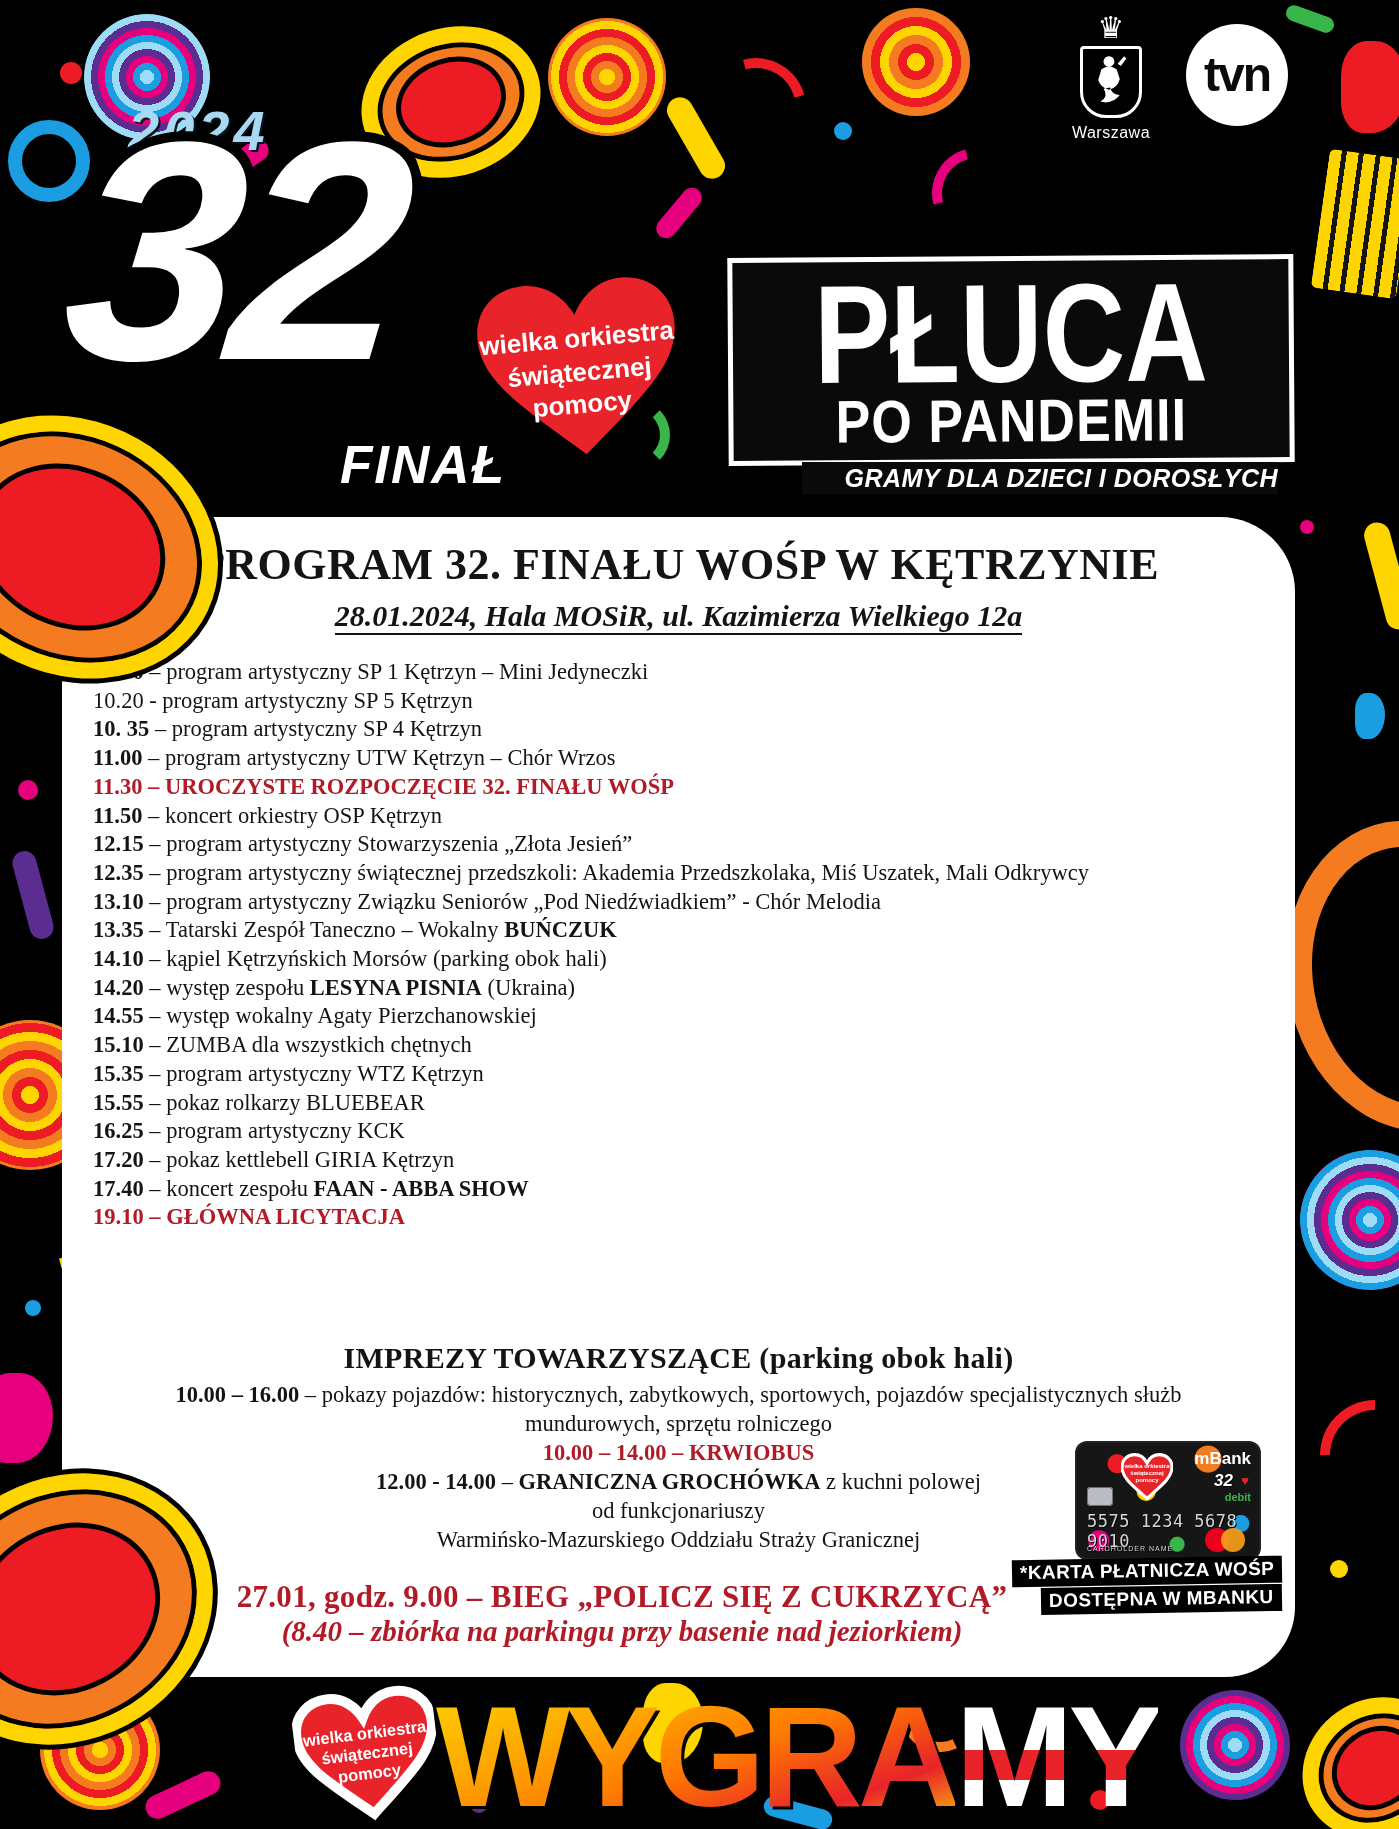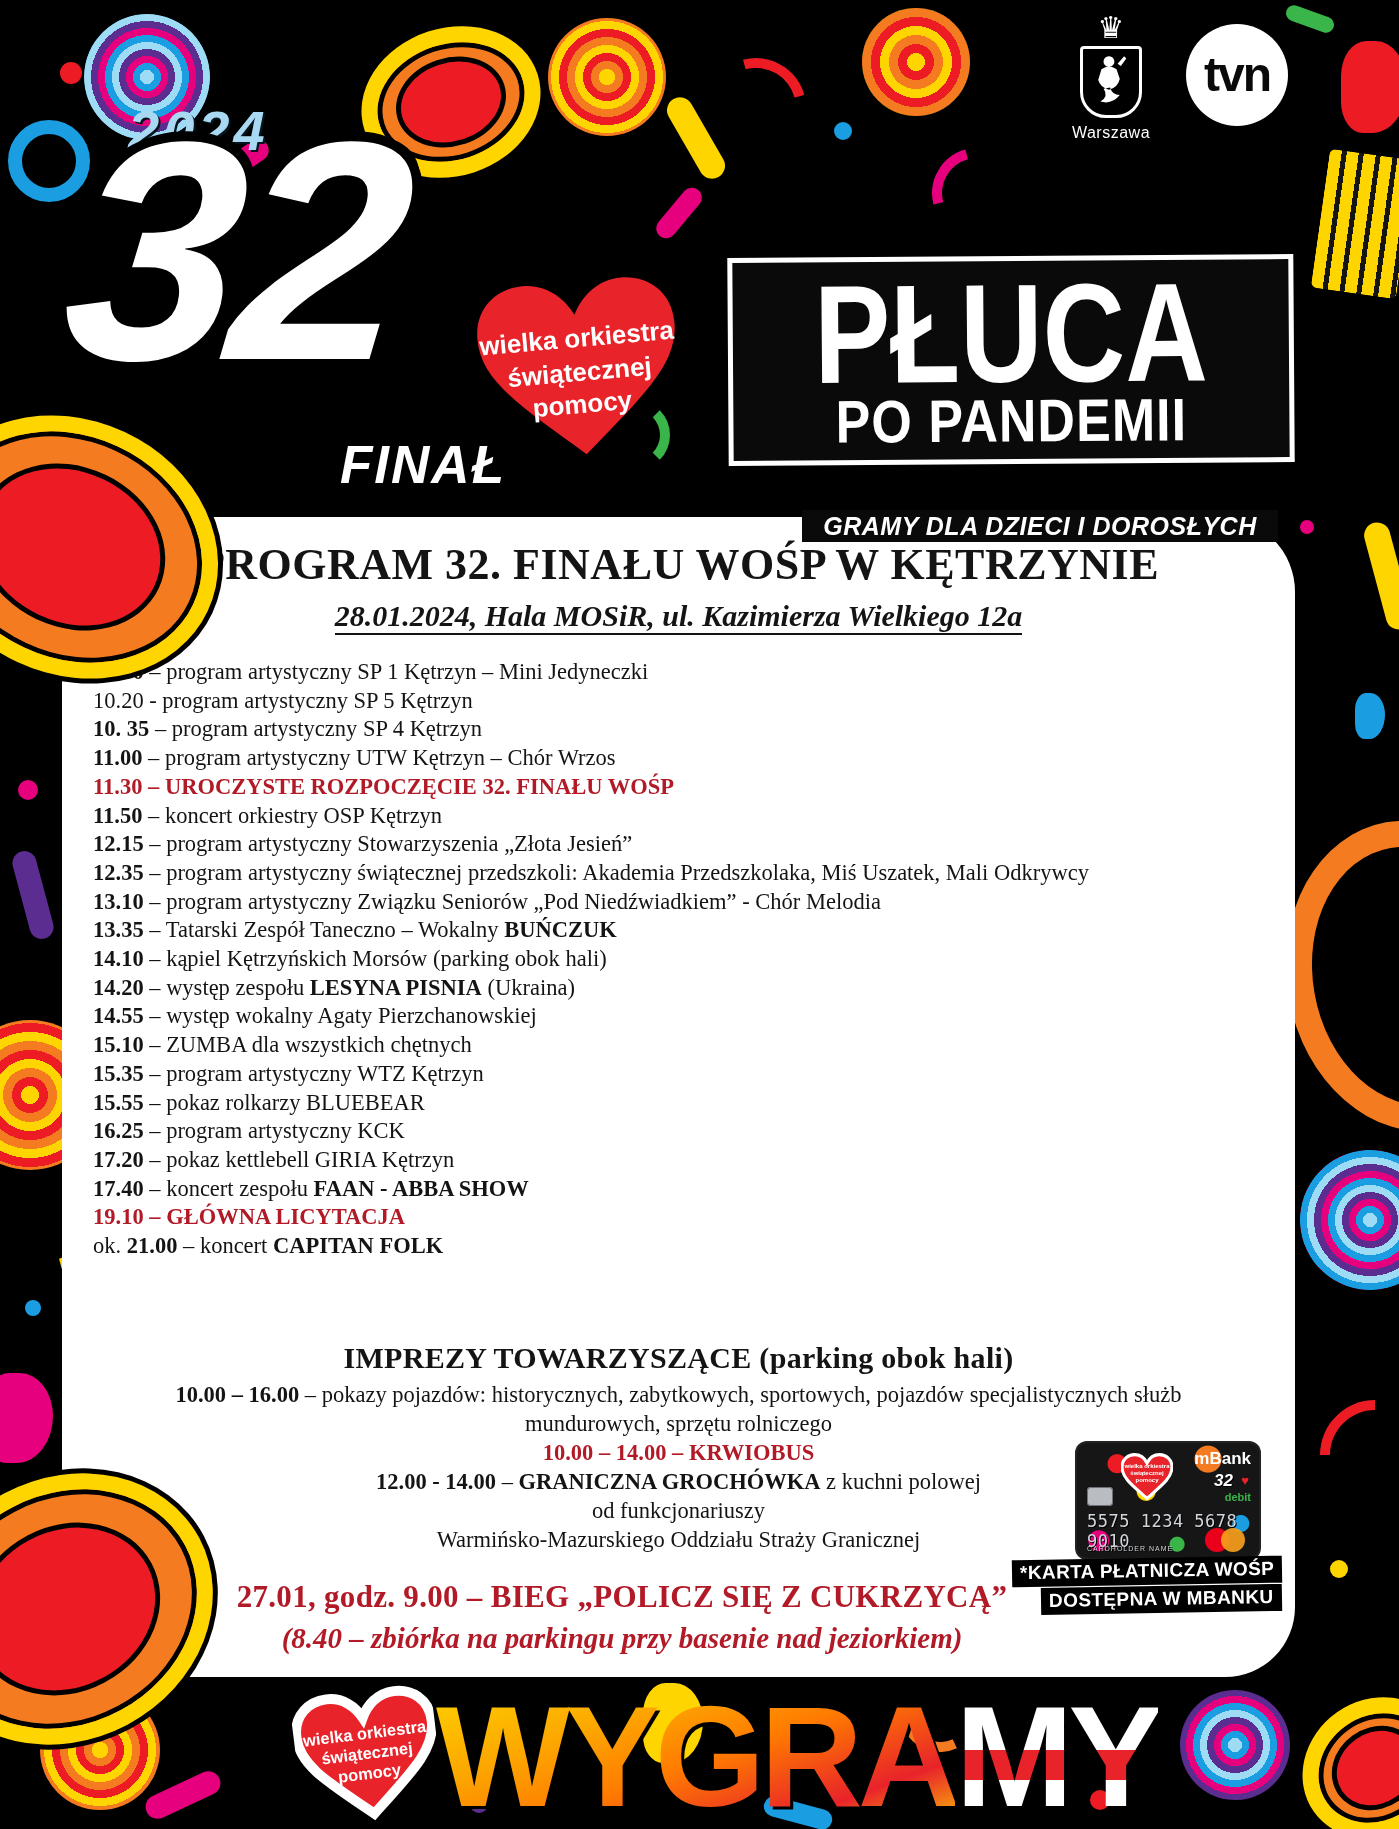--- a/index.html
+++ b/index.html
@@ -37,21 +37,21 @@
   .hdr-heart .htxt{top:56px;font-size:26px;}
   .ftr-heart{left:296px;top:1684px;width:142px;height:138px;transform:rotate(-7deg);z-index:3;}
   .ftr-heart .htxt{top:40px;font-size:16.5px;}
   .pluca-box{position:absolute;left:728px;top:256px;width:566px;height:208px;z-index:3;background:#0a0a0a;
              border:5px solid #fff;box-sizing:border-box;transform:rotate(-.4deg);text-align:center;}
   .pluca1{margin-top:2px;font-size:112px;line-height:1.02;font-weight:900;color:#fff;letter-spacing:0;
           transform:scale(1.02,1.25);transform-origin:center top;}
   .pluca2{font-size:50px;line-height:1;font-weight:900;color:#fff;letter-spacing:1px;
           transform:scale(1.04,1.2);transform-origin:center top;margin-top:14px;}
   .gramy{position:absolute;left:802px;top:462px;width:476px;height:32px;z-index:3;background:#0a0a0a;
-         color:#fff;font-style:italic;font-weight:900;font-size:25px;line-height:32px;text-align:center;letter-spacing:.5px;margin-top:48px;}
+         color:#fff;font-style:italic;font-weight:900;font-size:25px;line-height:32px;text-align:right;letter-spacing:.5px;}
   .wawa{position:absolute;left:1058px;top:12px;width:106px;z-index:3;text-align:center;color:#fff;}
   .wawa .crown{font-size:30px;line-height:32px;}
   .wawa .shield{margin:2px auto 0;width:56px;height:66px;border:3px solid #fff;border-radius:4px 4px 26px 26px;position:relative;}
   .wawa .shield svg{position:absolute;left:4px;top:4px;}
   .wawa .wlabel{margin-top:6px;font-size:16px;letter-spacing:.5px;}
   .tvn{position:absolute;left:1186px;top:24px;width:102px;height:102px;z-index:3;background:#fff;border-radius:50%;
        text-align:center;line-height:102px;font-size:48px;font-weight:800;color:#0a0a0a;letter-spacing:-2px;}
   
   .panel{position:absolute;left:62px;top:517px;width:1233px;height:1160px;background:#fff;z-index:2;
          border-radius:55px 75px 70px 55px;
@@ -60,21 +60,21 @@
   .psub{position:absolute;top:82px;left:0;right:0;text-align:center;font-size:30px;font-weight:700;font-style:italic;}
   .psub span{border-bottom:2.5px solid #141414;padding-bottom:1px;}
   .sched{position:absolute;left:31px;top:141px;right:20px;font-size:22.5px;line-height:28.7px;}
   .row b{font-weight:700;}
   .red{color:#b11a26;}
   .red b, .red span{font-weight:700;}
   .events{position:absolute;top:826px;left:0;right:0;text-align:center;font-size:22.5px;line-height:29px;}
   .ev-head{font-size:30px;font-weight:700;margin-bottom:8px;letter-spacing:.3px;}
   .run{position:absolute;top:1062px;left:30px;width:1060px;text-align:center;color:#b11a26;}
   .run1{font-size:31px;font-weight:700;letter-spacing:.3px;}
-  .run2{font-size:29px;font-weight:700;font-style:italic;margin-top:7px;}
+  .run2{font-size:29px;font-weight:700;font-style:italic;}
   
   .card{position:absolute;left:1077px;top:1443px;width:182px;height:115px;z-index:3;border-radius:10px;
         background:#161616;overflow:hidden;box-shadow:0 0 0 2px #222;
         background-image:radial-gradient(circle at 12% 85%,#e6007e 0 10px,transparent 11px),
           radial-gradient(circle at 72% 14%,#f47b20 0 13px,transparent 14px),
           radial-gradient(circle at 38% 42%,#ffd500 0 9px,transparent 10px),
           radial-gradient(circle at 90% 70%,#1b9de2 0 8px,transparent 9px),
           radial-gradient(circle at 55% 88%,#39b54a 0 7px,transparent 8px),
           radial-gradient(circle at 22% 18%,#ed1c24 0 9px,transparent 10px);}
   .card .brand{position:absolute;right:8px;top:6px;color:#fff;font-weight:700;font-size:17px;}
@@ -197,21 +197,20 @@
     <div class="row"><span></span><b>14.10</b><span> – kąpiel Kętrzyńskich Morsów (parking obok hali)</span><b></b><span></span></div>
     <div class="row"><span></span><b>14.20</b><span> – występ zespołu </span><b>LESYNA PISNIA</b><span> (Ukraina)</span></div>
     <div class="row"><span></span><b>14.55</b><span> – występ wokalny Agaty Pierzchanowskiej</span><b></b><span></span></div>
     <div class="row"><span></span><b>15.10</b><span> – ZUMBA dla wszystkich chętnych</span><b></b><span></span></div>
     <div class="row"><span></span><b>15.35</b><span> – program artystyczny WTZ Kętrzyn</span><b></b><span></span></div>
     <div class="row"><span></span><b>15.55</b><span> – pokaz rolkarzy BLUEBEAR</span><b></b><span></span></div>
     <div class="row"><span></span><b>16.25</b><span> – program artystyczny KCK</span><b></b><span></span></div>
     <div class="row"><span></span><b>17.20</b><span> – pokaz kettlebell GIRIA Kętrzyn</span><b></b><span></span></div>
     <div class="row"><span></span><b>17.40</b><span> – koncert zespołu </span><b>FAAN - ABBA SHOW</b><span></span></div>
     <div class="row red"><span></span><b>19.10</b><span></span><b> – GŁÓWNA LICYTACJA</b><span></span></div>
-    <div class="row"><span>ok. </span><b>21.00</b><span> – koncert </span><b>CAPITAN FOLK</b><span></span></div>
   </div>
 
   <div class="events">
     <div class="ev-head">IMPREZY TOWARZYSZĄCE (parking obok hali)</div>
     <div class="row"><b>10.00 – 16.00</b><span> – pokazy pojazdów: historycznych, zabytkowych, sportowych, pojazdów specjalistycznych służb</span></div>
     <div class="row"><span>mundurowych, sprzętu rolniczego</span></div>
     <div class="row red"><b>10.00 – 14.00 – KRWIOBUS</b></div>
     <div class="row"><b>12.00 - 14.00</b><span> – </span><b>GRANICZNA GROCHÓWKA</b><span> z kuchni polowej</span></div>
     <div class="row"><span>od funkcjonariuszy</span></div>
     <div class="row"><span>Warmińsko-Mazurskiego Oddziału Straży Granicznej</span></div>

